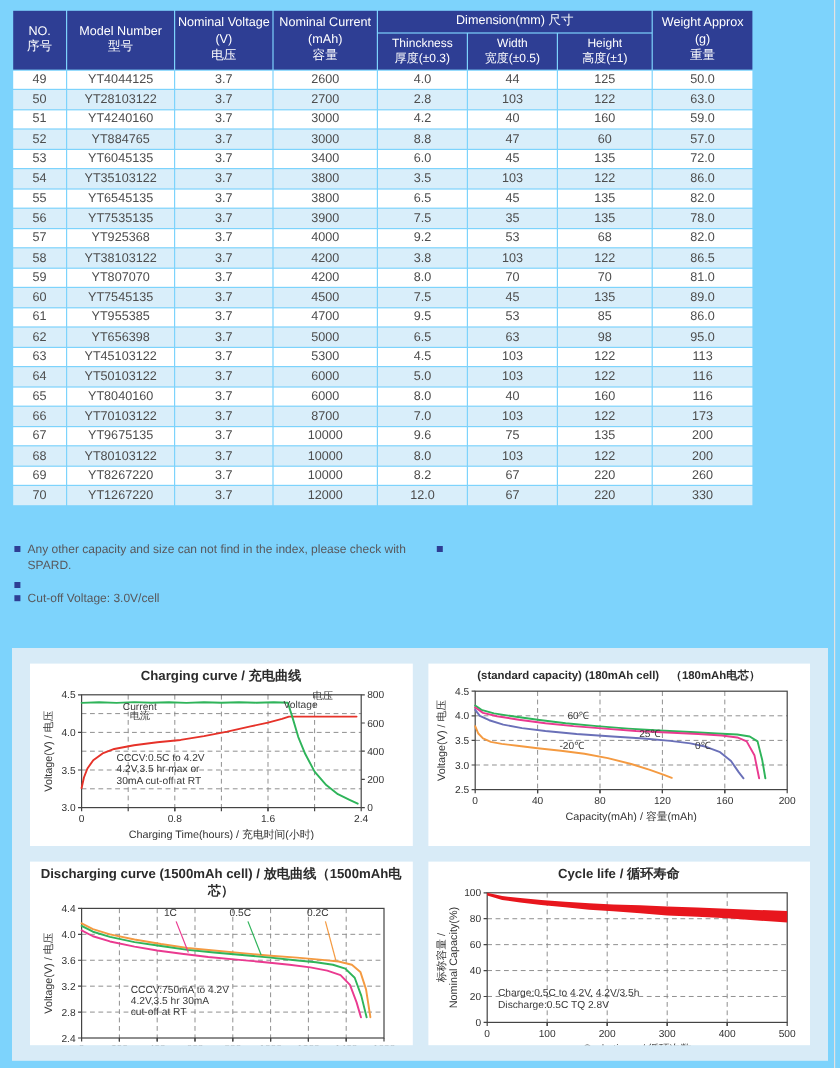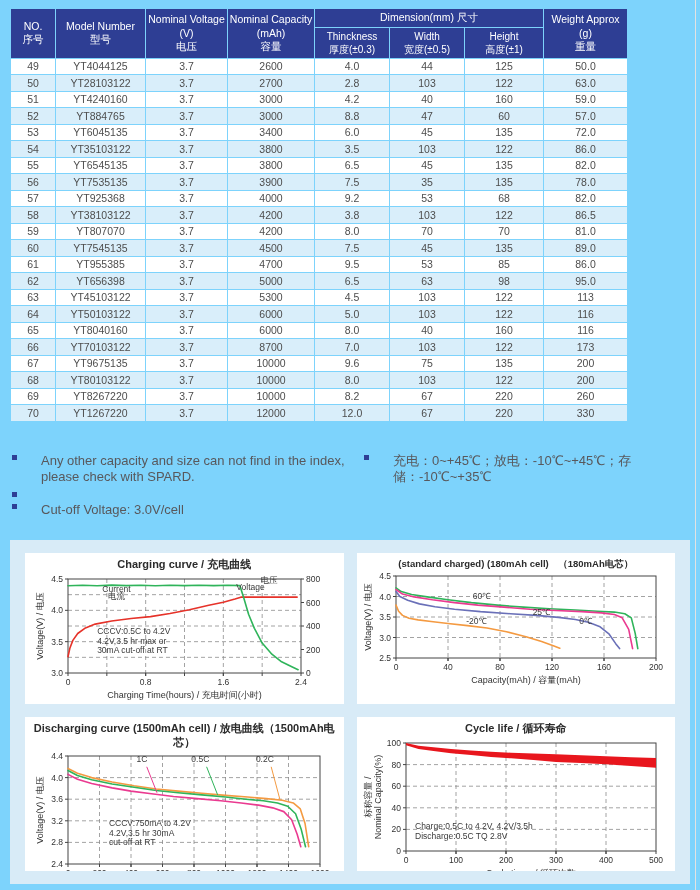--- a/index.html
+++ b/index.html
@@ -13,21 +13,21 @@
   .spec-table thead tr.sub th{font-size:10px;margin-top:44px;}
   .spec-table tbody td{font-size:10.5px;color:#4d4d4d;text-align:center;height:15.5px;padding:0 2px;white-space:nowrap;background:#fff;}
   .spec-table tbody tr:nth-child(even) td{background:#d9eefa;}
 
   
   .notes{position:absolute;left:12px;top:453px;right:12px;display:flex;}
   .notes-left{width:352px;}
   .notes-right{flex:1;}
   .note-line{display:flex;gap:6px;margin-bottom:4.5px;align-items:flex-start;}
   .bullet{flex:0 0 auto;width:5px;height:5px;background:#2e3e94;margin-top:2px;}
-  .note-text{font-size:13px;color:#58585c;line-height:1.25;margin-left:18px;}
+  .note-text{font-size:10px;color:#58585c;line-height:1.25;}
 
   
   .charts{position:absolute;left:10px;top:540px;width:680px;height:344px;background:#d8ebf7;
           display:grid;grid-template-columns:1fr 1fr;gap:13px;padding:13px 15px;box-sizing:border-box;}
   .panel{background:#fff;display:flex;flex-direction:column;align-items:center;padding-top:5px;overflow:hidden;}
   .ctitle{font-size:11px;font-weight:bold;color:#2b2b2b;line-height:1.25;text-align:center;}
   .csub{font-size:9.5px;font-weight:bold;color:#2b2b2b;line-height:1.2;text-align:center;}
   .cmount{margin-top:2px;}
   svg text{font-family:"Liberation Sans",sans-serif;}
 </style>
@@ -45,21 +45,21 @@
       <col style="width:74px">
         <col style="width:74px">
         <col style="width:78px">
         <col style="width:83px">
     </colgroup>
     <thead>
       <tr>
         <th rowspan="2"><span>NO.</span><br><span>序号</span></th>
         <th rowspan="2"><span>Model Number</span><br><span>型号</span></th>
         <th rowspan="2"><span>Nominal Voltage</span><br><span>(V)</span><br><span>电压</span></th>
-        <th rowspan="2"><span>Nominal Capacity</span><br><span>(mAh)</span><br><span>容量</span></th>
+        <th rowspan="2"><span>Nominal Current</span><br><span>(mAh)</span><br><span>容量</span></th>
         <th colspan="3"><span>Dimension(mm) 尺寸</span></th>
         <th rowspan="2"><span>Weight Approx</span><br><span>(g)</span><br><span>重量</span></th>
       </tr>
       <tr class="sub">
         <th><span>Thinckness</span><br><span>厚度(±0.3)</span></th>
         <th><span>Width</span><br><span>宽度(±0.5)</span></th>
         <th><span>Height</span><br><span>高度(±1)</span></th>
       </tr>
     </thead>
     <tbody id="rows">
@@ -296,21 +296,20 @@
           <span class="bullet"></span>
         </div>
         <div class="note-line">
           <span class="bullet"></span>
           <span class="note-text">Cut-off Voltage: 3.0V/cell</span>
         </div>
       </div>
     <div class="notes-right" id="notes-right">
         <div class="note-line">
           <span class="bullet"></span>
-          <span class="note-text">充电：0~+45℃；放电：-10℃~+45℃；存储：-10℃~+35℃</span>
         </div>
       </div>
   </div>
 
   <div class="charts">
     <div class="panel">
       <div class="ctitle">Charging curve / 充电曲线</div>
       <div class="csub"></div>
       <div class="cmount"><svg width="300" height="126" viewBox="0 0 300 126">
             <line x1="72.83333333333334" y1="5" x2="72.83333333333334" y2="99" stroke="#8b8b8b" stroke-width="0.8" stroke-dasharray="4 3"></line>
@@ -362,21 +361,21 @@
             <text x="216.51666666666665" y="15.653333333333336" font-size="8.5" fill="#3a3a3a" text-anchor="middle">Voltage</text>
             <text x="234.96249999999998" y="8.759999999999977" font-size="8.5" fill="#3a3a3a" text-anchor="middle">电压</text>
             <text x="63.125" y="60.14666666666666" font-size="8.5" fill="#3a3a3a" text-anchor="start">CCCV:0.5C to 4.2V</text>
             <text x="63.125" y="69.64666666666666" font-size="8.5" fill="#3a3a3a" text-anchor="start">4.2V,3.5 hr max or</text>
             <text x="63.125" y="79.14666666666666" font-size="8.5" fill="#3a3a3a" text-anchor="start">30mA cut-off at RT</text>
             <text x="150.5" y="124" font-size="9" fill="#333" text-anchor="middle">Charging Time(hours) / 充电时间(小时)</text>
             <text x="9" y="52" font-size="9" fill="#333" text-anchor="middle" transform="rotate(-90 9 52)">Voltage(V) / 电压</text>
           </svg></div>
     </div>
     <div class="panel">
-      <div class="csub">(standard charged) (180mAh cell)　（180mAh电芯）</div>
+      <div class="csub">(standard capacity) (180mAh cell)　（180mAh电芯）</div>
       <div class="cmount"><svg width="308" height="114" viewBox="0 0 308 114">
             <line x1="86" y1="5" x2="86" y2="87" stroke="#8b8b8b" stroke-width="0.8" stroke-dasharray="4 3"></line>
             <line x1="138" y1="5" x2="138" y2="87" stroke="#8b8b8b" stroke-width="0.8" stroke-dasharray="4 3"></line>
             <line x1="190" y1="5" x2="190" y2="87" stroke="#8b8b8b" stroke-width="0.8" stroke-dasharray="4 3"></line>
             <line x1="242" y1="5" x2="242" y2="87" stroke="#8b8b8b" stroke-width="0.8" stroke-dasharray="4 3"></line>
             <line x1="34" y1="66.5" x2="294" y2="66.5" stroke="#8b8b8b" stroke-width="0.8" stroke-dasharray="4 3"></line>
             <line x1="34" y1="46" x2="294" y2="46" stroke="#8b8b8b" stroke-width="0.8" stroke-dasharray="4 3"></line>
             <line x1="34" y1="25.5" x2="294" y2="25.5" stroke="#8b8b8b" stroke-width="0.8" stroke-dasharray="4 3"></line>
             <rect x="34" y="5" width="260" height="82" fill="none" stroke="#444" stroke-width="1"></rect>
             <line x1="34" y1="87" x2="34" y2="90" stroke="#444"></line>

